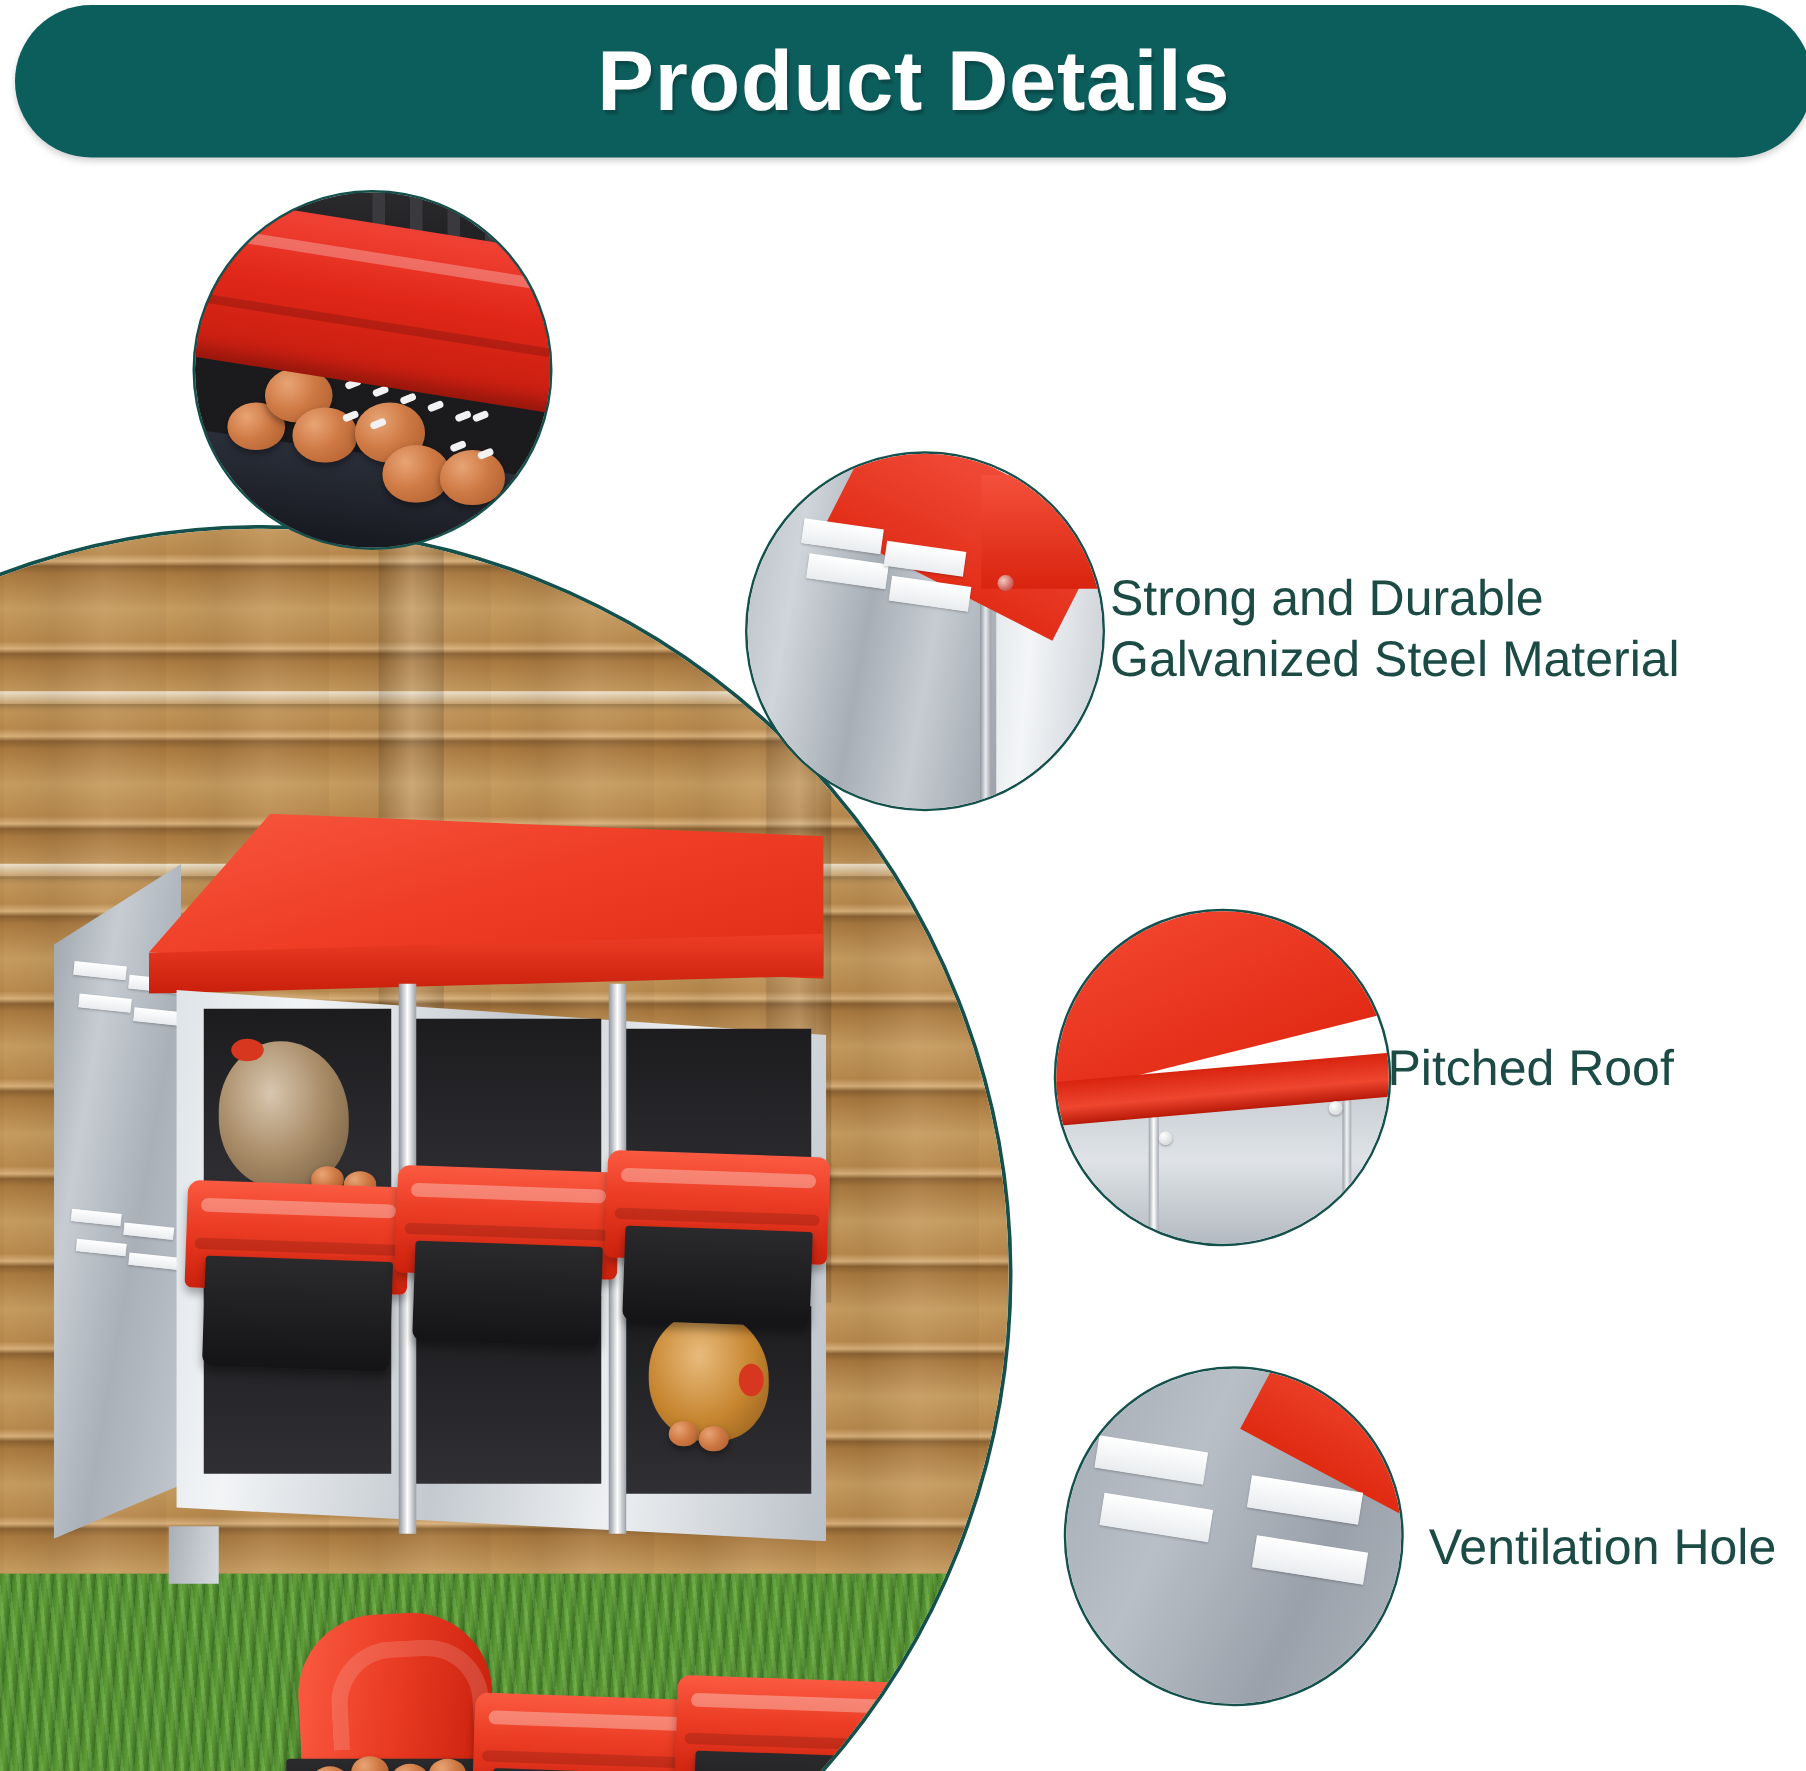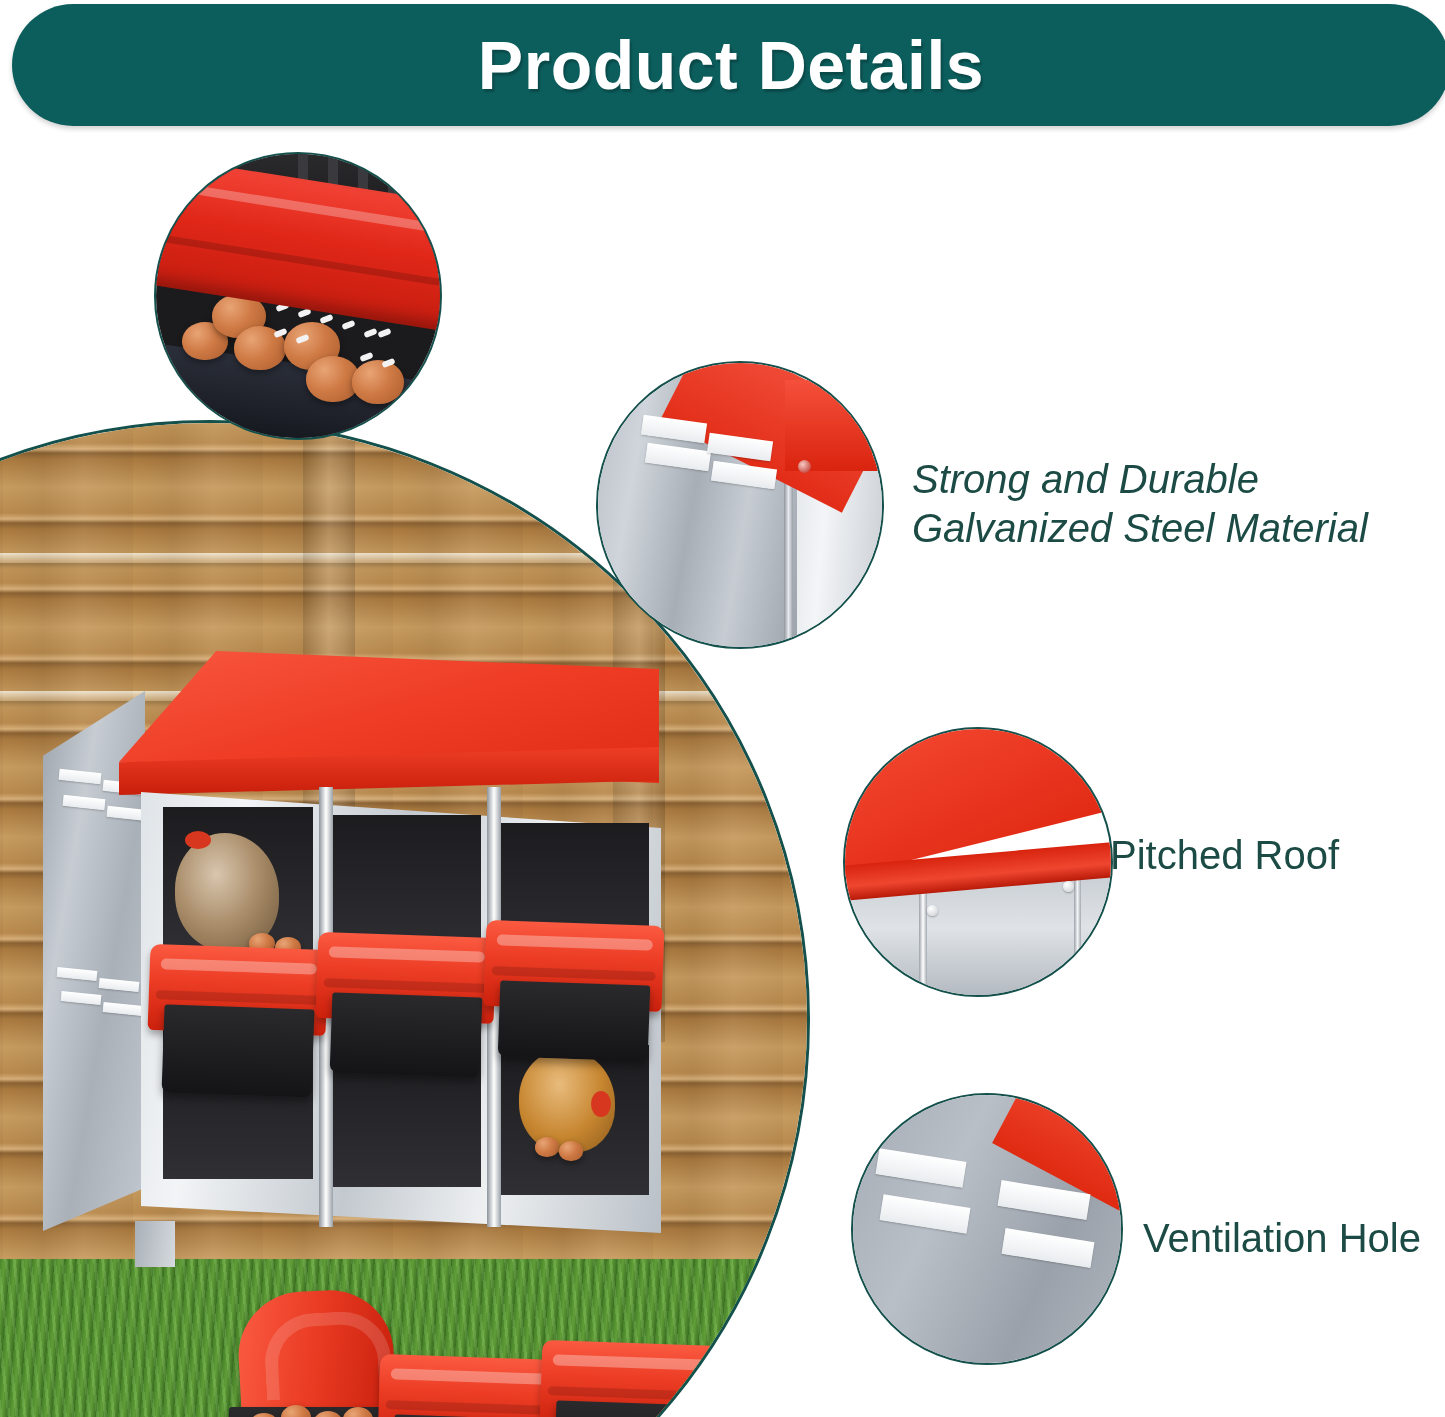--- a/index.html
+++ b/index.html
@@ -42,21 +42,21 @@
   .feature-label {
     position: absolute;
     color: #1b4b44;
     font-size: 40px;
     line-height: 1.22;
     font-weight: 400;
     white-space: pre-line;
     font-family: "Liberation Sans", sans-serif;
   }
   #label-egg  { left: 458px; top: 272px; }
-  #label-steel{ left: 912px; top: 455px; font-style: italic; }
+  #label-steel{ left: 888px; top: 455px; }
   #label-roof { left: 1110px; top: 831px; }
   #label-vent { left: 1143px; top: 1214px; }
 
   
   .callout {
     position: absolute;
     border-radius: 50%;
     border: 2.5px solid #14514c;
     overflow: hidden;
     background: #ffffff;

